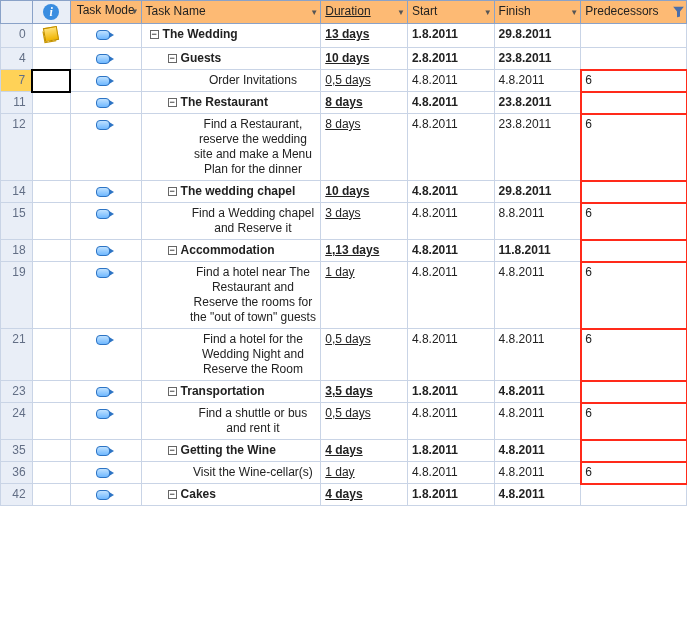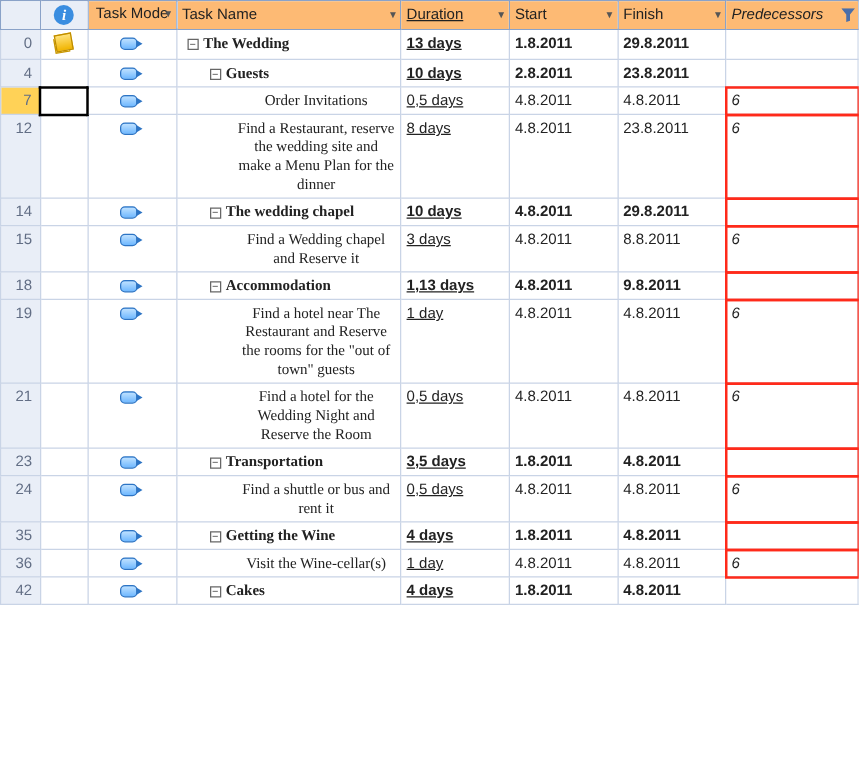--- a/index.html
+++ b/index.html
@@ -50,21 +50,21 @@
     width:11px;
     height:11px;
   }
   .c-rownum { width:30px; text-align:right; background:#e9eef7; color:#626e85; padding-right:6px;}
   .c-flag   { width:36px; text-align:center; }
   .c-mode   { width:48px; text-align:center; }
   .c-name   { width:170px; }
   .c-dur    { width:82px;text-decoration:underline; }
   .c-start  { width:82px; }
   .c-finish { width:82px; }
-  .c-pred   { width:100px;font-style:italic; }
+  .c-pred   { width:100px; }
   .hdr .c-rownum, .hdr .c-flag { background:#e9eef7; }
   .bold { font-weight:700; }
   .indent1 { padding-left:4px; }
   .indent2 { padding-left:22px; }
   .indent3 { padding-left:44px;text-align:center; }
   .toggle {
     display:inline-block;
     width:9px;height:9px;
     border:1px solid #666;
     line-height:7px;
@@ -138,21 +138,20 @@
   }
   
   .funnel{
     display:inline-block;
     width:11px;height:11px;
   }
   .funnel svg{display:block;}
   .wrap{
     white-space:normal;
     line-height:1.25;
-    font-family:Liberation Serif, serif;
   }
   .hdr .multi{
     line-height:1.1;
   }
 </style>
 </head>
 <body>
 
 <div class="grid" id="grid">
 
@@ -220,20 +219,32 @@
       <div class="cell c-mode"><span class="mode-icon"></span></div>
       <div class="cell c-name wrap">
         <div class="indent3"><span>Order Invitations</span></div>
       </div>
       <div class="cell c-dur">0,5 days</div>
       <div class="cell c-start">4.8.2011</div>
       <div class="cell c-finish">4.8.2011</div>
       <div class="cell c-pred hi-col">6</div>
     </div>
     <div class="row">
+      <div class="cell c-rownum">11</div>
+      <div class="cell c-flag"></div>
+      <div class="cell c-mode"><span class="mode-icon"></span></div>
+      <div class="cell c-name wrap">
+        <div class="indent2 bold"><span class="toggle">−</span><span>The Restaurant</span></div>
+      </div>
+      <div class="cell c-dur bold">8 days</div>
+      <div class="cell c-start bold">4.8.2011</div>
+      <div class="cell c-finish bold">23.8.2011</div>
+      <div class="cell c-pred hi-col"></div>
+    </div>
+    <div class="row">
       <div class="cell c-rownum">12</div>
       <div class="cell c-flag"></div>
       <div class="cell c-mode"><span class="mode-icon"></span></div>
       <div class="cell c-name wrap">
         <div class="indent3"><span>Find a Restaurant, reserve the wedding site and make a Menu Plan for the dinner</span></div>
       </div>
       <div class="cell c-dur">8 days</div>
       <div class="cell c-start">4.8.2011</div>
       <div class="cell c-finish">23.8.2011</div>
       <div class="cell c-pred hi-col">6</div>
@@ -264,21 +275,21 @@
     </div>
     <div class="row">
       <div class="cell c-rownum">18</div>
       <div class="cell c-flag"></div>
       <div class="cell c-mode"><span class="mode-icon"></span></div>
       <div class="cell c-name wrap">
         <div class="indent2 bold"><span class="toggle">−</span><span>Accommodation</span></div>
       </div>
       <div class="cell c-dur bold">1,13 days</div>
       <div class="cell c-start bold">4.8.2011</div>
-      <div class="cell c-finish bold">9.8.2011</div>
+      <div class="cell c-finish bold">11.8.2011</div>
       <div class="cell c-pred hi-col"></div>
     </div>
     <div class="row">
       <div class="cell c-rownum">19</div>
       <div class="cell c-flag"></div>
       <div class="cell c-mode"><span class="mode-icon"></span></div>
       <div class="cell c-name wrap">
         <div class="indent3"><span>Find a hotel near The Restaurant and Reserve the rooms for the "out of town" guests</span></div>
       </div>
       <div class="cell c-dur">1 day</div>

